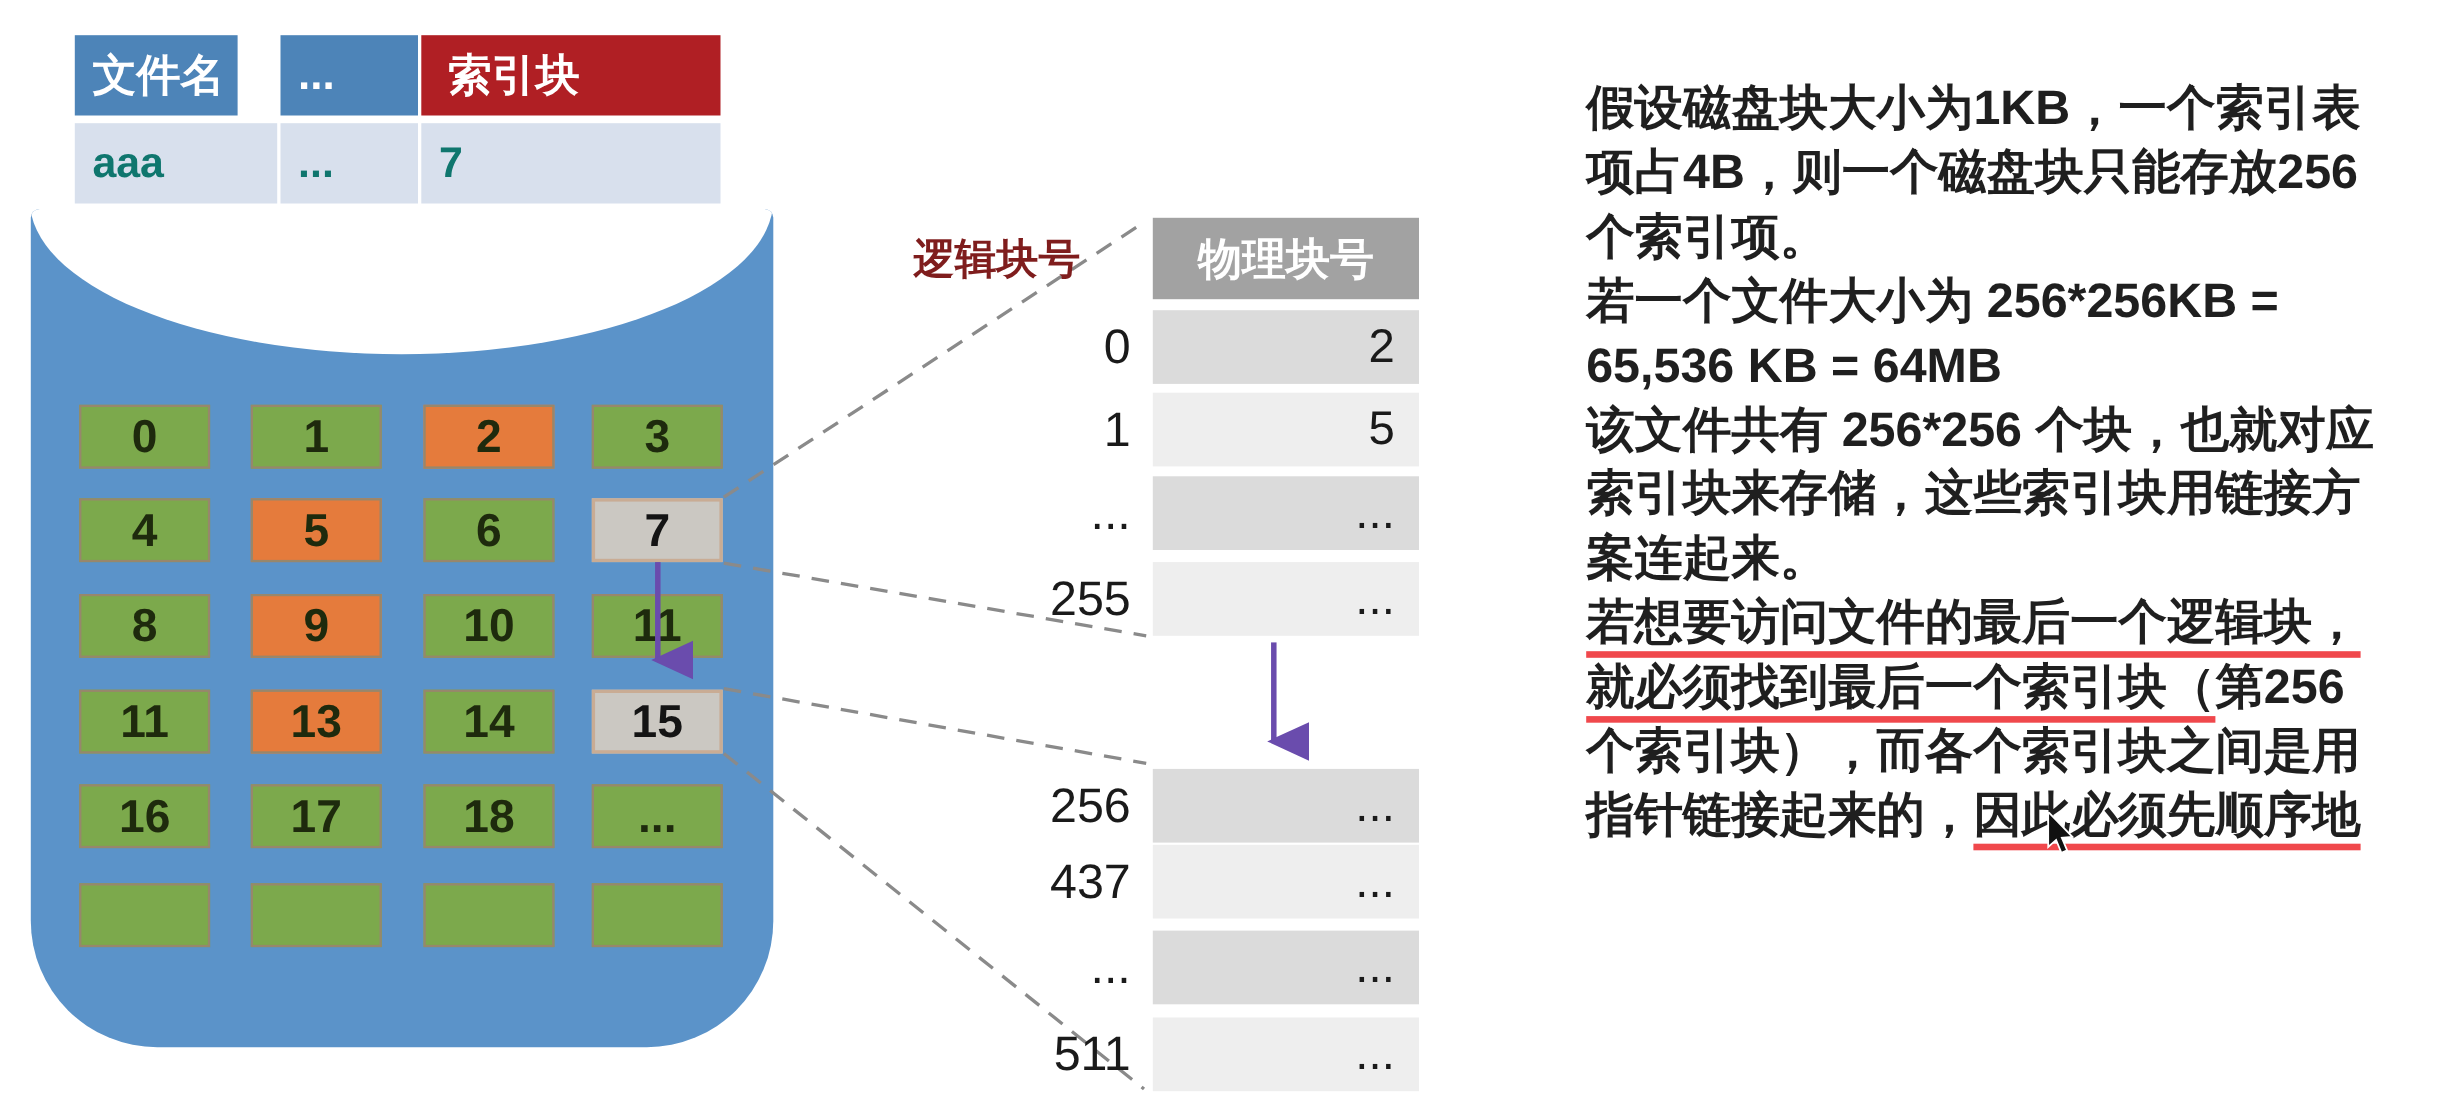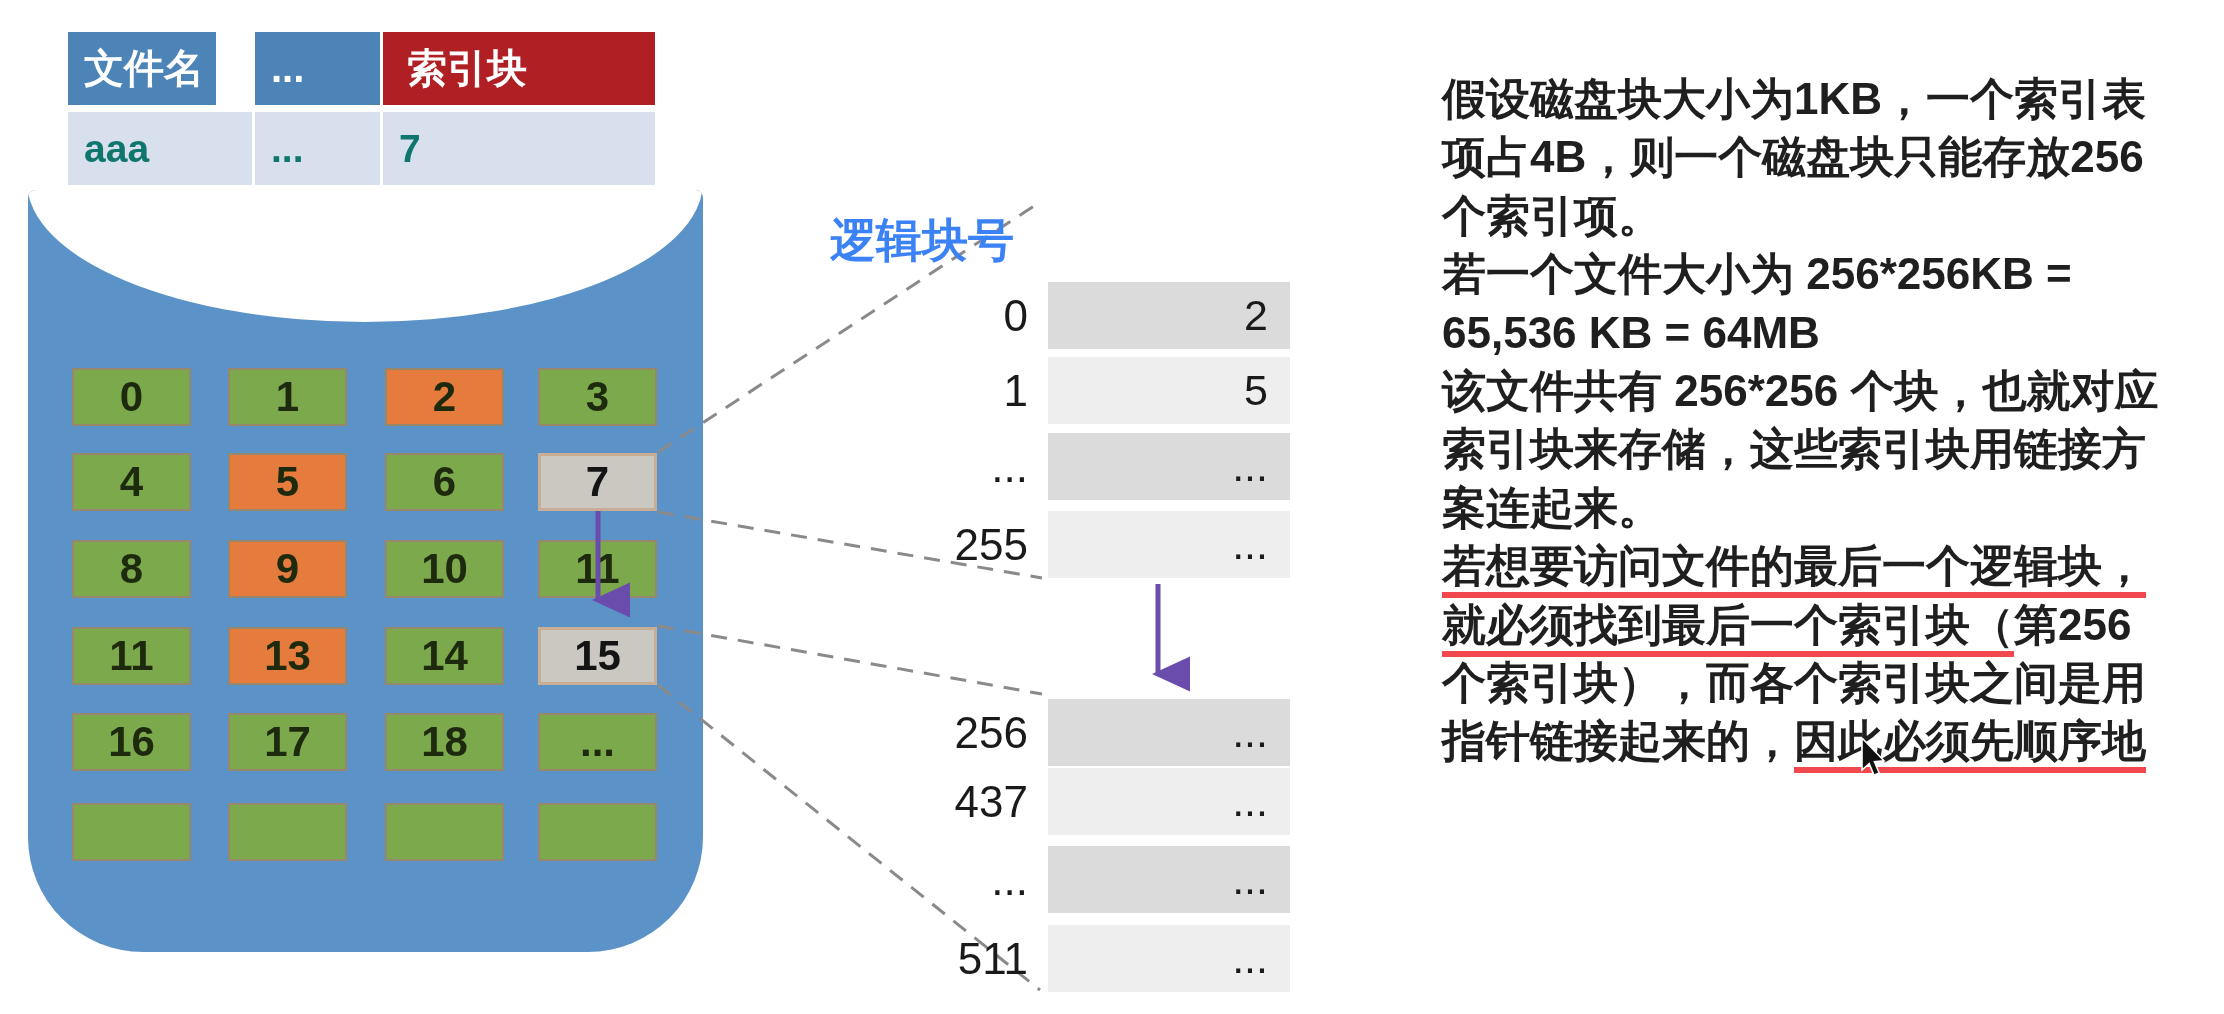--- a/index.html
+++ b/index.html
@@ -19,22 +19,22 @@
             background:#fff;border-radius:50%;}
   .blk{position:absolute;width:119px;height:58px;box-sizing:border-box;
        display:flex;align-items:center;justify-content:center;
        font-size:42px;font-weight:700;color:#1e2a0d;border:2px solid #97876c;}
   .blk.green{background:var(--block-green);}
   .blk.orange{background:var(--block-orange);}
   .blk.gray{background:var(--block-gray);border:3px solid #c9ac94;color:#141414;}
   
   .overlay{position:absolute;left:0;top:0;width:2224px;height:1014px;pointer-events:none;}
   
-  .ltitle{position:absolute;left:830px;top:210px;width:200px;font-size:46px;font-weight:700;
-          color:#3b82f6;white-space:nowrap;font-family:Liberation Serif, serif;}
+  .ltitle{position:absolute;left:830px;top:210px;width:200px;font-size:38px;font-weight:700;
+          color:#7f1d1d;white-space:nowrap;font-family:Liberation Serif, serif;}
   .ptitle{position:absolute;left:1048px;top:198px;width:242px;height:74px;
           background:var(--header-gray);color:#fff;font-size:40px;font-weight:600;
           display:flex;align-items:center;justify-content:center;}
   .irow{position:absolute;left:1048px;width:242px;height:67px;display:flex;
         align-items:center;justify-content:flex-end;padding-right:22px;
         box-sizing:border-box;font-size:43px;color:#1a1a1a;}
   .irow.dark{background:var(--row-dark);}
   .irow.light{background:var(--row-light);}
   .ilab{position:absolute;left:838px;width:190px;height:67px;display:flex;
         align-items:center;justify-content:flex-end;font-size:44px;color:#1a1a1a;}
@@ -106,20 +106,21 @@
       <line x1="658" y1="626" x2="1042" y2="694"></line>
       <line x1="658" y1="685" x2="1040" y2="990"></line>
     </g>
     <g stroke="#6a4cad" stroke-width="5" fill="none">
       <line x1="598" y1="511" x2="598" y2="600" marker-end="url(#ah)"></line>
       <line x1="1158" y1="584" x2="1158" y2="674" marker-end="url(#ah)"></line>
     </g>
   </svg>
 
   <div class="ltitle">逻辑块号</div>
+  <div class="ptitle">物理块号</div>
   <div id="rows-top">
       <div class="ilab" style="top: 282px;">0</div>
       <div class="irow dark" style="top: 282px;">2</div>
       <div class="ilab" style="top: 357px;">1</div>
       <div class="irow light" style="top: 357px;">5</div>
       <div class="ilab" style="top: 433px;">...</div>
       <div class="irow dark" style="top: 433px;">...</div>
       <div class="ilab" style="top: 511px;">255</div>
       <div class="irow light" style="top: 511px;">...</div>
     </div>

